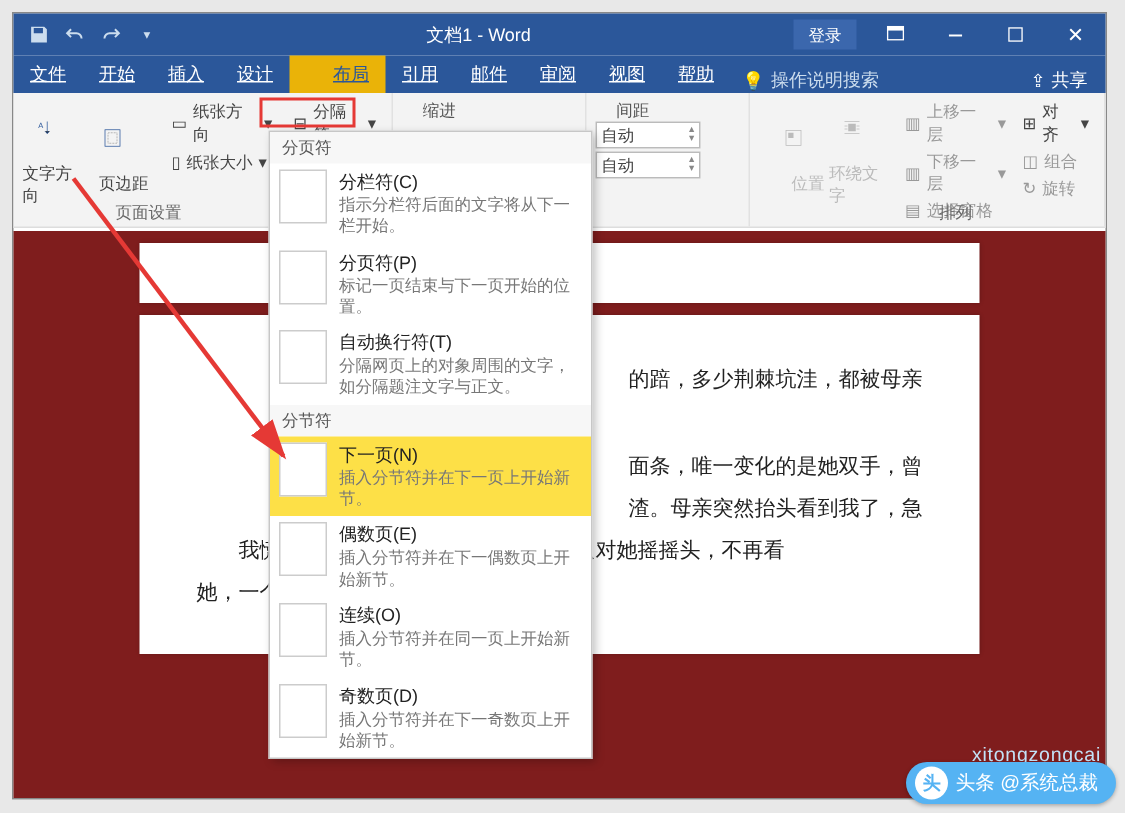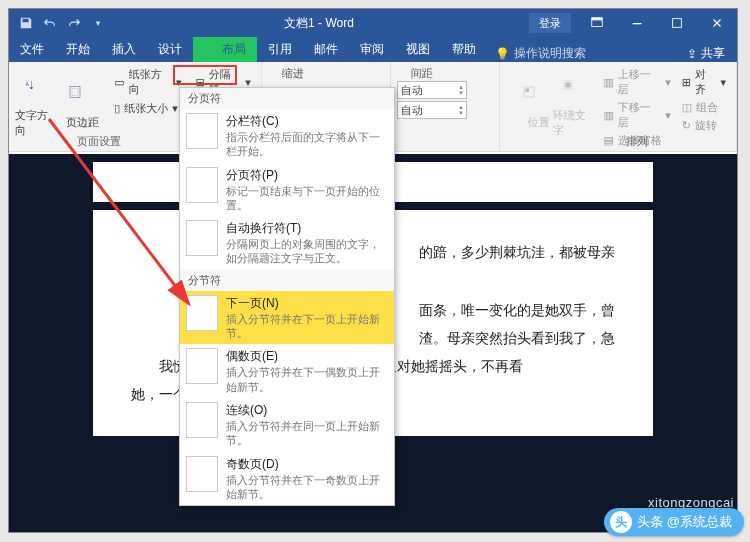--- a/index.html
+++ b/index.html
@@ -6,36 +6,36 @@
 body { background: #e8e8e8; width: 750px; height: 542px; position: relative; overflow: hidden; }
 .window { background: #fff; border: 1px solid #888; width: 730px; height: 525px; position: relative; margin: 8px; }
 .titlebar { height: 28px; background: #2b579a; display: flex; align-items: center; color: #fff; font-size: 12px; }
 .qat { display: flex; gap: 2px; padding-left: 6px; }
 .qat-btn { width: 22px; height: 22px; display: flex; align-items: center; justify-content: center; color: #cde; cursor: pointer; }
 .title-center { flex: 1; text-align: center; font-size: 12px; color: #fff; }
 .winbtns { display: flex; }
 .winbtn { width: 40px; height: 28px; display: flex; align-items: center; justify-content: center; color: #fff; cursor: pointer; }
 .login-btn { background: #3b67ad; padding: 0 10px; height: 20px; margin-right: 6px; font-size: 11px; display: flex; align-items: center; cursor: pointer; color:#fff; }
 .tabs { height: 25px; background: #2b579a; display: flex; align-items: flex-end; }
-.tab { padding: 0 11px; height: 25px; line-height: 25px; font-size: 12px; color: #fff; cursor: pointer; }
-.tab.active { background: #22c55e; color: #2b579a; padding-left: 29px; }
+.tab { padding: 0 11px; height: 25px; line-height: 25px; font-size: 12px; color: #fff; cursor: pointer; text-decoration: underline; }
+.tab.active { background: #eab308; color: #2b579a; padding-left: 29px; }
 .tab.file { background: transparent; color: #fff; }
 .tell-me { display: flex; align-items: center; color: #cde; font-size: 12px; padding-left: 8px; gap: 4px;}
 .share-area { margin-left: auto; padding: 0 12px; color: #fff; font-size: 12px; display:flex; align-items:center; gap:4px;}
 .ribbon { height: 90px; background: #f3f3f3; border-bottom: 1px solid #ddd; display: flex; position: relative; }
 .group { border-right: 1px solid #e1e1e1; padding: 4px 6px 2px 6px; display: flex; flex-direction: column; }
 .group-label { text-align: center; font-size: 11px; color: #666; margin-top: auto; }
 .bigbtn { display: flex; flex-direction: column; align-items: center; justify-content: center; width: 44px; font-size: 11px; color: #444; cursor: pointer; }
 .bigbtn .ic { width: 28px; height: 28px; margin-bottom: 2px; }
 .row-btns { display: flex; flex-direction: column; gap: 2px; font-size: 11px; color: #444;}
 .smallbtn { display: flex; align-items: center; gap: 4px; padding: 1px 4px; cursor:pointer;}
 .highlight-box { border: 2px solid #e53935; position: absolute; left: 164px; top: 3px; width: 64px; height: 20px; pointer-events: none; z-index:5;}
 .indent-grp { display:flex; gap:2px; flex-direction:column; font-size:11px; color:#444;}
 .spin { border:1px solid #bbb; height:18px; width:70px; background:#fff; display:inline-flex; align-items:center; padding:0 3px; font-size:11px;}
-.doc-area { position: absolute; top: 145px; left: 0; right: 0; bottom: 0; background: #0f172a; overflow: hidden; }
+.doc-area { position: absolute; top: 145px; left: 0; right: 0; bottom: 0; background: #7f1d1d; overflow: hidden; }
 .page { background: #fff; width: 560px; margin: 8px auto; padding: 28px 38px; min-height: 220px; box-shadow: 0 0 3px rgba(0,0,0,0.2); font-size: 14px; line-height: 2; color: #222; }
 .dropdown { position: absolute; left: 170px; top: 78px; width: 216px; background: #fff; border: 1px solid #c7c7c7; box-shadow: 2px 2px 6px rgba(0,0,0,0.25); z-index: 10; }
 .dd-header { font-size: 11px; color: #555; padding: 3px 8px; background:#f7f7f7;}
 .dd-item { display: flex; padding: 4px 6px; gap: 8px; cursor: pointer; }
 .dd-item:hover, .dd-item.hover { background: #fde047; }
 .dd-icon { width: 32px; height: 36px; flex-shrink: 0; border:1px solid #ccc; background:#fff; position:relative;}
 .dd-text { flex: 1; }
 .dd-title { font-size: 12px; color: #222; }
 .dd-desc { font-size: 11px; color: #777; line-height: 1.3; }
 .arrow-svg { position:absolute; left:30px; top:100px; z-index:12; pointer-events:none;}

